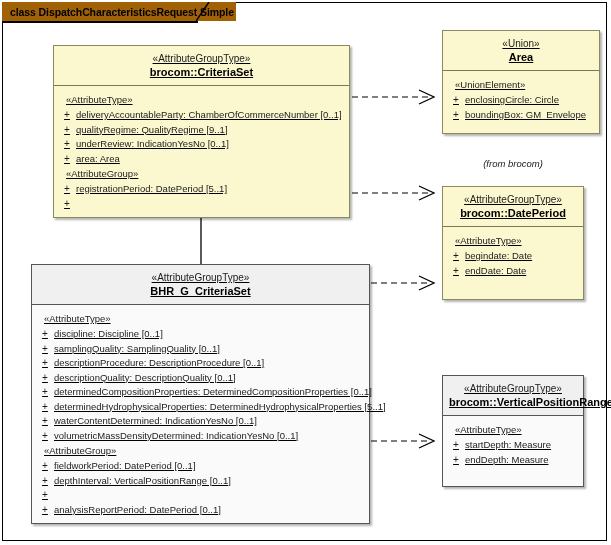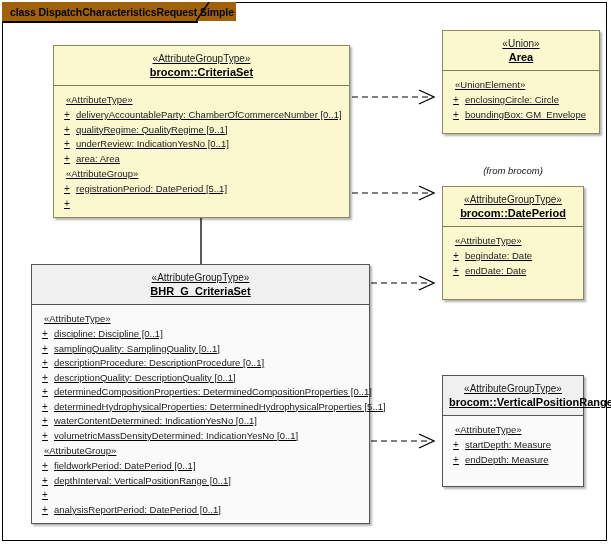--- a/index.html
+++ b/index.html
@@ -264,21 +264,21 @@
       <div class="attr-row">
         <span class="attr-vis">+</span>
         <span class="attr-text">enclosingCircle: Circle</span>
       </div>
       <div class="attr-row">
         <span class="attr-vis">+</span>
         <span class="attr-text">boundingBox: GM_Envelope</span>
       </div>
     </div>
   </div>
-  <div class="from-note" style="left:442px; top:165px; width:142px;">(from brocom)</div>
+  <div class="from-note" style="left:442px; top:158px; width:142px;">(from brocom)</div>
 
   <div class="uml-class yellow" style="left:442px; top:186px; width:142px;">
     <div class="uml-header">
       <div class="stereotype">«AttributeGroupType»</div>
       <div class="class-name">brocom::DatePeriod</div>
     </div>
     <div class="uml-body" style="min-height:72px;">
       <div class="group-label">«AttributeType»</div>
       <div class="attr-row">
         <span class="attr-vis">+</span>

